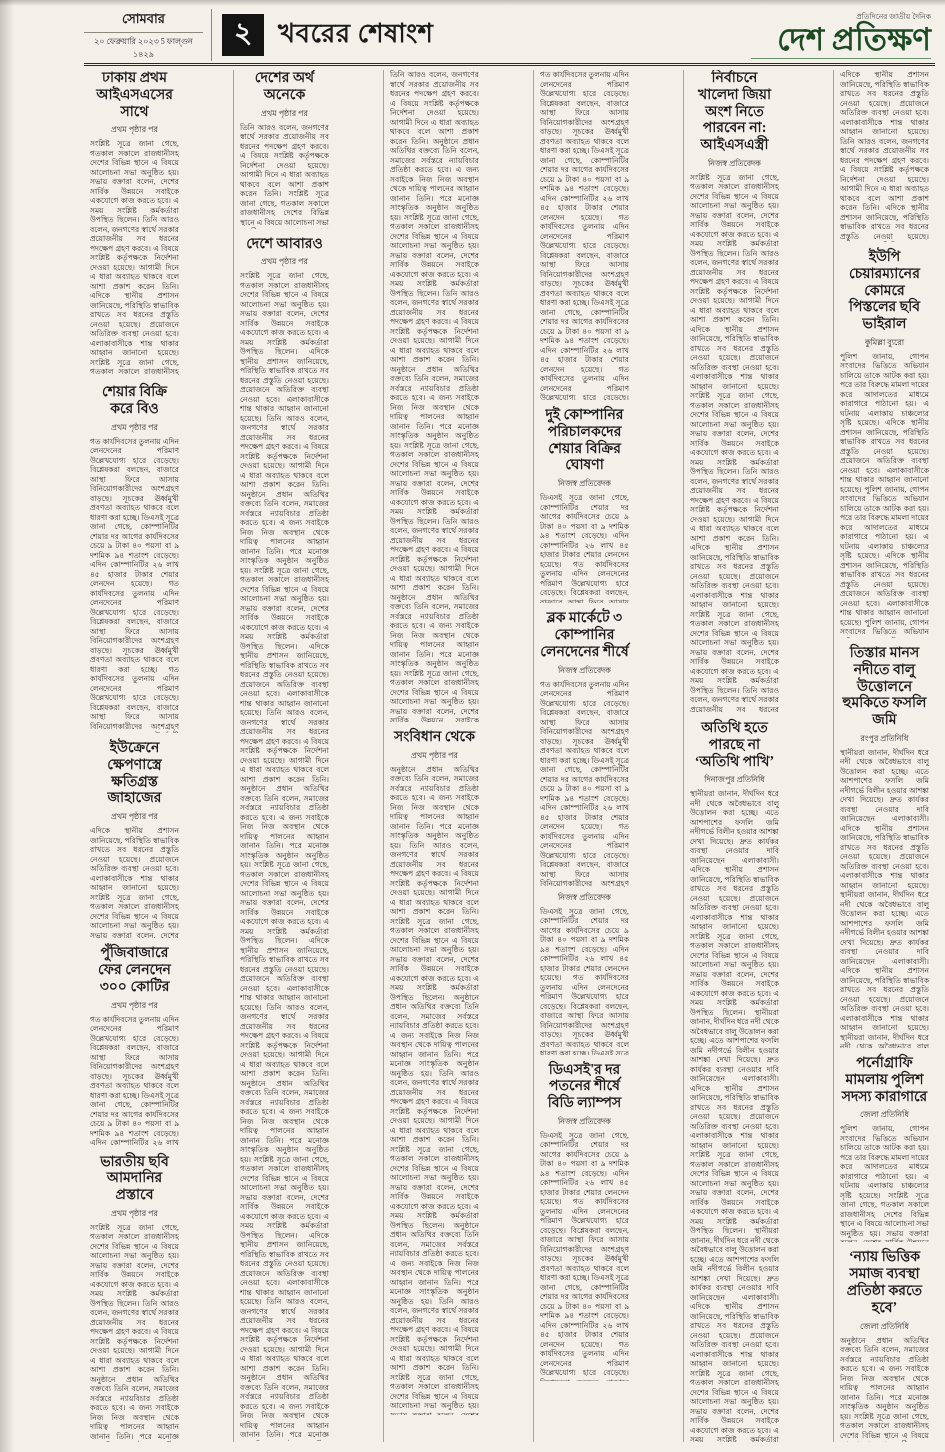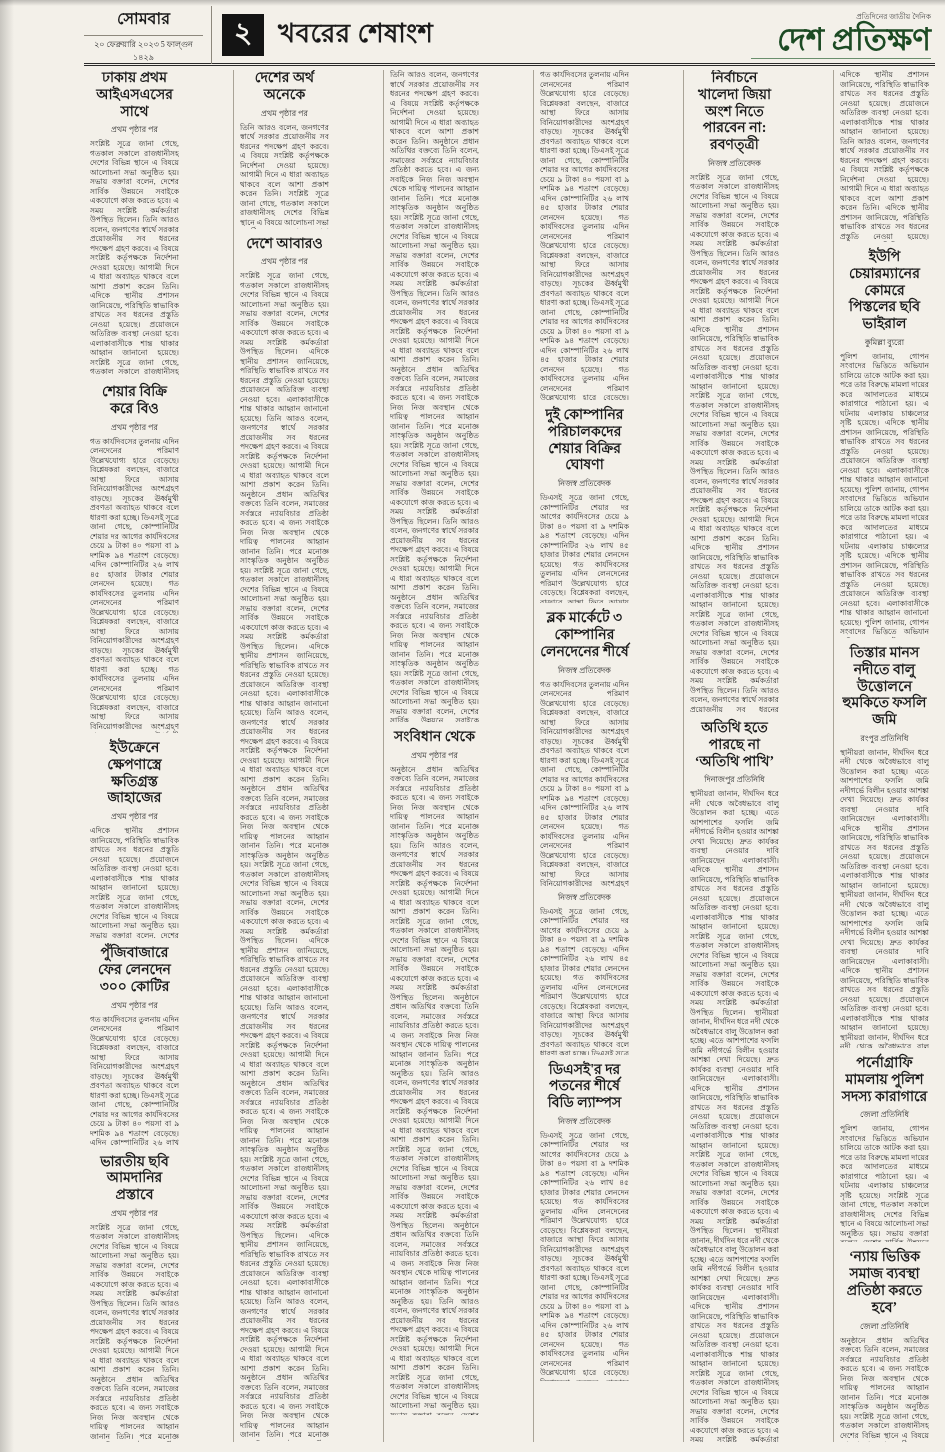--- a/index.html
+++ b/index.html
@@ -22,21 +22,21 @@
   .masthead-bar {
     display: flex; align-items: center;
     height: 56px;
     border-bottom: 3px double #2a2a2a;
     padding-bottom: 4px;
   }
   .dateblock {
     width: 128px; text-align: center; flex: 0 0 auto;
     border-right: 1px solid #8d887d; padding-right: 8px;
   }
-  .dateblock .weekday { font-weight: bold; font-size: 16px; border-bottom: 1px solid #8d887d; padding-bottom: 2px; margin-bottom: 2px; }
+  .dateblock .weekday { font-weight: bold; font-size: 13px; border-bottom: 1px solid #8d887d; padding-bottom: 2px; margin-bottom: 2px; }
   .dateblock .dateline { font-size: 8px; color: #333; }
   .pagenum-box {
     flex: 0 0 auto;
     width: 42px; height: 42px; margin: 0 10px;
     background: #141414; color: #f6f4ee;
     display: flex; align-items: center; justify-content: center;
     font-size: 28px; font-weight: bold;
   }
   .section-title {
     font-size: 26px; font-weight: bold; letter-spacing: .5px;
@@ -130,21 +130,21 @@
         <h3 class="headline">ব্লক মার্কেটে ৩ কোম্পানির লেনদেনের শীর্ষে</h3>
         <div class="byline">নিজস্ব প্রতিবেদক</div>
         <p class="body" style="height: 208px;">গত কার্যদিবসের তুলনায় এদিন লেনদেনের পরিমাণ উল্লেখযোগ্য হারে বেড়েছে। বিশ্লেষকরা বলছেন, বাজারে আস্থা ফিরে আসায় বিনিয়োগকারীদের অংশগ্রহণ বাড়ছে। সূচকের ঊর্ধ্বমুখী প্রবণতা অব্যাহত থাকবে বলে ধারণা করা হচ্ছে। ডিএসই সূত্রে জানা গেছে, কোম্পানিটির শেয়ার দর আগের কার্যদিবসের চেয়ে ৯ টাকা ৪০ পয়সা বা ৯ দশমিক ৯৪ শতাংশ বেড়েছে। এদিন কোম্পানিটির ২৬ লাখ ৪৫ হাজার টাকার শেয়ার লেনদেন হয়েছে। গত কার্যদিবসের তুলনায় এদিন লেনদেনের পরিমাণ উল্লেখযোগ্য হারে বেড়েছে। বিশ্লেষকরা বলছেন, বাজারে আস্থা ফিরে আসায় বিনিয়োগকারীদের অংশগ্রহণ বাড়ছে। সূচকের ঊর্ধ্বমুখী প্রবণতা অব্যাহত থাকবে বলে ধারণা করা হচ্ছে। ডিএসই সূত্রে জানা গেছে, কোম্পানিটির শেয়ার দর আগের কার্যদিবসের চেয়ে ৯ টাকা ৪০ পয়সা বা ৯ দশমিক ৯৪ শতাংশ বেড়েছে। এদিন কোম্পানিটির ২৬ লাখ ৪৫ হাজার টাকার শেয়ার লেনদেন হয়েছে। গত কার্যদিবসের তুলনায় এদিন লেনদেনের পরিমাণ উল্লেখযোগ্য হারে বেড়েছে। বিশ্লেষকরা বলছেন, বাজারে আস্থা ফিরে আসায় বিনিয়োগকারীদের অংশগ্রহণ বাড়ছে। সূচকের ঊর্ধ্বমুখী প্রবণতা অব্যাহত থাকবে বলে ধারণা করা হচ্ছে। ডিএসই সূত্রে জানা গেছে, কোম্পানিটির শেয়ার দর আগের কার্যদিবসের চেয়ে ৯ টাকা ৪০ পয়সা বা ৯ দশমিক ৯৪ শতাংশ বেড়েছে। এদিন কোম্পানিটির ২৬ লাখ ৪৫ হাজার টাকার শেয়ার লেনদেন হয়েছে। গত কার্যদিবসের তুলনায় এদিন লেনদেনের পরিমাণ উল্লেখযোগ্য হারে বেড়েছে। বিশ্লেষকরা বলছেন, বাজারে আস্থা ফিরে আসায় বিনিয়োগকারীদের অংশগ্রহণ বাড়ছে। সূচকের ঊর্ধ্বমুখী প্রবণতা অব্যাহত থাকবে বলে ধারণা করা হচ্ছে। </p>
         <div class="byline">নিজস্ব প্রতিবেদক</div>
         <p class="body" style="height: 148px;">ডিএসই সূত্রে জানা গেছে, কোম্পানিটির শেয়ার দর আগের কার্যদিবসের চেয়ে ৯ টাকা ৪০ পয়সা বা ৯ দশমিক ৯৪ শতাংশ বেড়েছে। এদিন কোম্পানিটির ২৬ লাখ ৪৫ হাজার টাকার শেয়ার লেনদেন হয়েছে। গত কার্যদিবসের তুলনায় এদিন লেনদেনের পরিমাণ উল্লেখযোগ্য হারে বেড়েছে। বিশ্লেষকরা বলছেন, বাজারে আস্থা ফিরে আসায় বিনিয়োগকারীদের অংশগ্রহণ বাড়ছে। সূচকের ঊর্ধ্বমুখী প্রবণতা অব্যাহত থাকবে বলে ধারণা করা হচ্ছে। ডিএসই সূত্রে জানা গেছে, কোম্পানিটির শেয়ার দর আগের কার্যদিবসের চেয়ে ৯ টাকা ৪০ পয়সা বা ৯ দশমিক ৯৪ শতাংশ বেড়েছে। এদিন কোম্পানিটির ২৬ লাখ ৪৫ হাজার টাকার শেয়ার লেনদেন হয়েছে। গত কার্যদিবসের তুলনায় এদিন লেনদেনের পরিমাণ উল্লেখযোগ্য হারে বেড়েছে। বিশ্লেষকরা বলছেন, বাজারে আস্থা ফিরে আসায় বিনিয়োগকারীদের অংশগ্রহণ বাড়ছে। সূচকের ঊর্ধ্বমুখী প্রবণতা অব্যাহত থাকবে বলে ধারণা করা হচ্ছে। ডিএসই সূত্রে জানা গেছে, কোম্পানিটির শেয়ার দর আগের কার্যদিবসের চেয়ে ৯ টাকা ৪০ পয়সা বা ৯ দশমিক ৯৪ শতাংশ বেড়েছে। এদিন কোম্পানিটির ২৬ লাখ ৪৫ হাজার টাকার শেয়ার লেনদেন হয়েছে। </p>
         <h3 class="headline">ডিএসই'র দর পতনের শীর্ষে বিডি ল্যাম্পস</h3>
         <div class="byline">নিজস্ব প্রতিবেদক</div>
         <p class="body" style="height: 250px;">ডিএসই সূত্রে জানা গেছে, কোম্পানিটির শেয়ার দর আগের কার্যদিবসের চেয়ে ৯ টাকা ৪০ পয়সা বা ৯ দশমিক ৯৪ শতাংশ বেড়েছে। এদিন কোম্পানিটির ২৬ লাখ ৪৫ হাজার টাকার শেয়ার লেনদেন হয়েছে। গত কার্যদিবসের তুলনায় এদিন লেনদেনের পরিমাণ উল্লেখযোগ্য হারে বেড়েছে। বিশ্লেষকরা বলছেন, বাজারে আস্থা ফিরে আসায় বিনিয়োগকারীদের অংশগ্রহণ বাড়ছে। সূচকের ঊর্ধ্বমুখী প্রবণতা অব্যাহত থাকবে বলে ধারণা করা হচ্ছে। ডিএসই সূত্রে জানা গেছে, কোম্পানিটির শেয়ার দর আগের কার্যদিবসের চেয়ে ৯ টাকা ৪০ পয়সা বা ৯ দশমিক ৯৪ শতাংশ বেড়েছে। এদিন কোম্পানিটির ২৬ লাখ ৪৫ হাজার টাকার শেয়ার লেনদেন হয়েছে। গত কার্যদিবসের তুলনায় এদিন লেনদেনের পরিমাণ উল্লেখযোগ্য হারে বেড়েছে। বিশ্লেষকরা বলছেন, বাজারে আস্থা ফিরে আসায় বিনিয়োগকারীদের অংশগ্রহণ বাড়ছে। সূচকের ঊর্ধ্বমুখী প্রবণতা অব্যাহত থাকবে বলে ধারণা করা হচ্ছে। ডিএসই সূত্রে জানা গেছে, কোম্পানিটির শেয়ার দর আগের কার্যদিবসের চেয়ে ৯ টাকা ৪০ পয়সা বা ৯ দশমিক ৯৪ শতাংশ বেড়েছে। এদিন কোম্পানিটির ২৬ লাখ ৪৫ হাজার টাকার শেয়ার লেনদেন হয়েছে। গত কার্যদিবসের তুলনায় এদিন লেনদেনের পরিমাণ উল্লেখযোগ্য হারে বেড়েছে। বিশ্লেষকরা বলছেন, বাজারে আস্থা ফিরে আসায় বিনিয়োগকারীদের অংশগ্রহণ বাড়ছে। সূচকের ঊর্ধ্বমুখী প্রবণতা অব্যাহত থাকবে বলে ধারণা করা হচ্ছে। ডিএসই সূত্রে জানা গেছে, কোম্পানিটির শেয়ার দর আগের কার্যদিবসের চেয়ে ৯ টাকা ৪০ পয়সা বা ৯ দশমিক ৯৪ শতাংশ বেড়েছে। এদিন কোম্পানিটির ২৬ লাখ ৪৫ হাজার টাকার শেয়ার লেনদেন হয়েছে। গত কার্যদিবসের তুলনায় এদিন লেনদেনের পরিমাণ উল্লেখযোগ্য হারে বেড়েছে। বিশ্লেষকরা বলছেন, বাজারে আস্থা ফিরে আসায় বিনিয়োগকারীদের অংশগ্রহণ বাড়ছে। সূচকের ঊর্ধ্বমুখী প্রবণতা অব্যাহত থাকবে বলে ধারণা করা হচ্ছে। </p>
       </div>
       <div class="col">
-        <h3 class="headline">নির্বাচনে খালেদা জিয়া অংশ নিতে পারবেন না: রবণত্ত্রী</h3>
+        <h3 class="headline">নির্বাচনে খালেদা জিয়া অংশ নিতে পারবেন না: আইএসএস্ত্রী</h3>
         <div class="byline">নিজস্ব প্রতিবেদক</div>
         <p class="body" style="height: 540px;">সংশ্লিষ্ট সূত্রে জানা গেছে, গতকাল সকালে রাজধানীসহ দেশের বিভিন্ন স্থানে এ বিষয়ে আলোচনা সভা অনুষ্ঠিত হয়। সভায় বক্তারা বলেন, দেশের সার্বিক উন্নয়নে সবাইকে একযোগে কাজ করতে হবে। এ সময় সংশ্লিষ্ট কর্মকর্তারা উপস্থিত ছিলেন। তিনি আরও বলেন, জনগণের স্বার্থে সরকার প্রয়োজনীয় সব ধরনের পদক্ষেপ গ্রহণ করবে। এ বিষয়ে সংশ্লিষ্ট কর্তৃপক্ষকে নির্দেশনা দেওয়া হয়েছে। আগামী দিনে এ ধারা অব্যাহত থাকবে বলে আশা প্রকাশ করেন তিনি। এদিকে স্থানীয় প্রশাসন জানিয়েছে, পরিস্থিতি স্বাভাবিক রাখতে সব ধরনের প্রস্তুতি নেওয়া হয়েছে। প্রয়োজনে অতিরিক্ত ব্যবস্থা নেওয়া হবে। এলাকাবাসীকে শান্ত থাকার আহ্বান জানানো হয়েছে। সংশ্লিষ্ট সূত্রে জানা গেছে, গতকাল সকালে রাজধানীসহ দেশের বিভিন্ন স্থানে এ বিষয়ে আলোচনা সভা অনুষ্ঠিত হয়। সভায় বক্তারা বলেন, দেশের সার্বিক উন্নয়নে সবাইকে একযোগে কাজ করতে হবে। এ সময় সংশ্লিষ্ট কর্মকর্তারা উপস্থিত ছিলেন। তিনি আরও বলেন, জনগণের স্বার্থে সরকার প্রয়োজনীয় সব ধরনের পদক্ষেপ গ্রহণ করবে। এ বিষয়ে সংশ্লিষ্ট কর্তৃপক্ষকে নির্দেশনা দেওয়া হয়েছে। আগামী দিনে এ ধারা অব্যাহত থাকবে বলে আশা প্রকাশ করেন তিনি। এদিকে স্থানীয় প্রশাসন জানিয়েছে, পরিস্থিতি স্বাভাবিক রাখতে সব ধরনের প্রস্তুতি নেওয়া হয়েছে। প্রয়োজনে অতিরিক্ত ব্যবস্থা নেওয়া হবে। এলাকাবাসীকে শান্ত থাকার আহ্বান জানানো হয়েছে। সংশ্লিষ্ট সূত্রে জানা গেছে, গতকাল সকালে রাজধানীসহ দেশের বিভিন্ন স্থানে এ বিষয়ে আলোচনা সভা অনুষ্ঠিত হয়। সভায় বক্তারা বলেন, দেশের সার্বিক উন্নয়নে সবাইকে একযোগে কাজ করতে হবে। এ সময় সংশ্লিষ্ট কর্মকর্তারা উপস্থিত ছিলেন। তিনি আরও বলেন, জনগণের স্বার্থে সরকার প্রয়োজনীয় সব ধরনের পদক্ষেপ গ্রহণ করবে। এ বিষয়ে সংশ্লিষ্ট কর্তৃপক্ষকে নির্দেশনা দেওয়া হয়েছে। আগামী দিনে এ ধারা অব্যাহত থাকবে বলে আশা প্রকাশ করেন তিনি। এদিকে স্থানীয় প্রশাসন জানিয়েছে, পরিস্থিতি স্বাভাবিক রাখতে সব ধরনের প্রস্তুতি নেওয়া হয়েছে। প্রয়োজনে অতিরিক্ত ব্যবস্থা নেওয়া হবে। এলাকাবাসীকে শান্ত থাকার আহ্বান জানানো হয়েছে। সংশ্লিষ্ট সূত্রে জানা গেছে, গতকাল সকালে রাজধানীসহ দেশের বিভিন্ন স্থানে এ বিষয়ে আলোচনা সভা অনুষ্ঠিত হয়। সভায় বক্তারা বলেন, দেশের সার্বিক উন্নয়নে সবাইকে একযোগে কাজ করতে হবে। এ সময় সংশ্লিষ্ট কর্মকর্তারা উপস্থিত ছিলেন। তিনি আরও বলেন, জনগণের স্বার্থে সরকার প্রয়োজনীয় সব ধরনের পদক্ষেপ গ্রহণ করবে। এ বিষয়ে সংশ্লিষ্ট কর্তৃপক্ষকে নির্দেশনা দেওয়া হয়েছে। আগামী দিনে এ ধারা অব্যাহত থাকবে বলে আশা প্রকাশ করেন তিনি। এদিকে স্থানীয় প্রশাসন জানিয়েছে, পরিস্থিতি স্বাভাবিক রাখতে সব ধরনের প্রস্তুতি নেওয়া হয়েছে। প্রয়োজনে অতিরিক্ত ব্যবস্থা নেওয়া হবে। এলাকাবাসীকে শান্ত থাকার আহ্বান জানানো হয়েছে। সংশ্লিষ্ট সূত্রে জানা গেছে, গতকাল সকালে রাজধানীসহ দেশের বিভিন্ন স্থানে এ বিষয়ে আলোচনা সভা অনুষ্ঠিত হয়। সভায় বক্তারা বলেন, দেশের সার্বিক উন্নয়নে সবাইকে একযোগে কাজ করতে হবে। এ সময় সংশ্লিষ্ট কর্মকর্তারা উপস্থিত ছিলেন। তিনি আরও বলেন, জনগণের স্বার্থে সরকার প্রয়োজনীয় সব ধরনের পদক্ষেপ গ্রহণ করবে। এ বিষয়ে সংশ্লিষ্ট কর্তৃপক্ষকে নির্দেশনা দেওয়া হয়েছে। আগামী দিনে এ ধারা অব্যাহত থাকবে বলে আশা প্রকাশ করেন তিনি। এদিকে স্থানীয় প্রশাসন জানিয়েছে, পরিস্থিতি স্বাভাবিক রাখতে সব ধরনের প্রস্তুতি নেওয়া হয়েছে। প্রয়োজনে অতিরিক্ত ব্যবস্থা নেওয়া হবে। এলাকাবাসীকে শান্ত থাকার আহ্বান জানানো হয়েছে। সংশ্লিষ্ট সূত্রে জানা গেছে, গতকাল সকালে রাজধানীসহ দেশের বিভিন্ন স্থানে এ বিষয়ে আলোচনা সভা অনুষ্ঠিত হয়। সভায় বক্তারা বলেন, দেশের সার্বিক উন্নয়নে সবাইকে একযোগে কাজ করতে হবে। এ সময় সংশ্লিষ্ট কর্মকর্তারা উপস্থিত ছিলেন। তিনি আরও বলেন, জনগণের স্বার্থে সরকার প্রয়োজনীয় সব ধরনের পদক্ষেপ গ্রহণ করবে। এ বিষয়ে সংশ্লিষ্ট কর্তৃপক্ষকে নির্দেশনা দেওয়া হয়েছে। আগামী দিনে এ ধারা অব্যাহত থাকবে বলে আশা প্রকাশ করেন তিনি। </p>
         <h3 class="headline">অতিথি হতে পারছে না ‘অতিথি পাখি’</h3>
         <div class="byline">দিনাজপুর প্রতিনিধি</div>
         <p class="body" style="height: 660px;">স্থানীয়রা জানান, দীর্ঘদিন ধরে নদী থেকে অবৈধভাবে বালু উত্তোলন করা হচ্ছে। এতে আশপাশের ফসলি জমি নদীগর্ভে বিলীন হওয়ার আশঙ্কা দেখা দিয়েছে। দ্রুত কার্যকর ব্যবস্থা নেওয়ার দাবি জানিয়েছেন এলাকাবাসী। এদিকে স্থানীয় প্রশাসন জানিয়েছে, পরিস্থিতি স্বাভাবিক রাখতে সব ধরনের প্রস্তুতি নেওয়া হয়েছে। প্রয়োজনে অতিরিক্ত ব্যবস্থা নেওয়া হবে। এলাকাবাসীকে শান্ত থাকার আহ্বান জানানো হয়েছে। সংশ্লিষ্ট সূত্রে জানা গেছে, গতকাল সকালে রাজধানীসহ দেশের বিভিন্ন স্থানে এ বিষয়ে আলোচনা সভা অনুষ্ঠিত হয়। সভায় বক্তারা বলেন, দেশের সার্বিক উন্নয়নে সবাইকে একযোগে কাজ করতে হবে। এ সময় সংশ্লিষ্ট কর্মকর্তারা উপস্থিত ছিলেন। স্থানীয়রা জানান, দীর্ঘদিন ধরে নদী থেকে অবৈধভাবে বালু উত্তোলন করা হচ্ছে। এতে আশপাশের ফসলি জমি নদীগর্ভে বিলীন হওয়ার আশঙ্কা দেখা দিয়েছে। দ্রুত কার্যকর ব্যবস্থা নেওয়ার দাবি জানিয়েছেন এলাকাবাসী। এদিকে স্থানীয় প্রশাসন জানিয়েছে, পরিস্থিতি স্বাভাবিক রাখতে সব ধরনের প্রস্তুতি নেওয়া হয়েছে। প্রয়োজনে অতিরিক্ত ব্যবস্থা নেওয়া হবে। এলাকাবাসীকে শান্ত থাকার আহ্বান জানানো হয়েছে। সংশ্লিষ্ট সূত্রে জানা গেছে, গতকাল সকালে রাজধানীসহ দেশের বিভিন্ন স্থানে এ বিষয়ে আলোচনা সভা অনুষ্ঠিত হয়। সভায় বক্তারা বলেন, দেশের সার্বিক উন্নয়নে সবাইকে একযোগে কাজ করতে হবে। এ সময় সংশ্লিষ্ট কর্মকর্তারা উপস্থিত ছিলেন। স্থানীয়রা জানান, দীর্ঘদিন ধরে নদী থেকে অবৈধভাবে বালু উত্তোলন করা হচ্ছে। এতে আশপাশের ফসলি জমি নদীগর্ভে বিলীন হওয়ার আশঙ্কা দেখা দিয়েছে। দ্রুত কার্যকর ব্যবস্থা নেওয়ার দাবি জানিয়েছেন এলাকাবাসী। এদিকে স্থানীয় প্রশাসন জানিয়েছে, পরিস্থিতি স্বাভাবিক রাখতে সব ধরনের প্রস্তুতি নেওয়া হয়েছে। প্রয়োজনে অতিরিক্ত ব্যবস্থা নেওয়া হবে। এলাকাবাসীকে শান্ত থাকার আহ্বান জানানো হয়েছে। সংশ্লিষ্ট সূত্রে জানা গেছে, গতকাল সকালে রাজধানীসহ দেশের বিভিন্ন স্থানে এ বিষয়ে আলোচনা সভা অনুষ্ঠিত হয়। সভায় বক্তারা বলেন, দেশের সার্বিক উন্নয়নে সবাইকে একযোগে কাজ করতে হবে। এ সময় সংশ্লিষ্ট কর্মকর্তারা উপস্থিত ছিলেন। স্থানীয়রা জানান, দীর্ঘদিন ধরে নদী থেকে অবৈধভাবে বালু উত্তোলন করা হচ্ছে। এতে আশপাশের ফসলি জমি নদীগর্ভে বিলীন হওয়ার আশঙ্কা দেখা দিয়েছে। দ্রুত কার্যকর ব্যবস্থা নেওয়ার দাবি জানিয়েছেন এলাকাবাসী। এদিকে স্থানীয় প্রশাসন জানিয়েছে, পরিস্থিতি স্বাভাবিক রাখতে সব ধরনের প্রস্তুতি নেওয়া হয়েছে। প্রয়োজনে অতিরিক্ত ব্যবস্থা নেওয়া হবে। এলাকাবাসীকে শান্ত থাকার আহ্বান জানানো হয়েছে। সংশ্লিষ্ট সূত্রে জানা গেছে, গতকাল সকালে রাজধানীসহ দেশের বিভিন্ন স্থানে এ বিষয়ে আলোচনা সভা অনুষ্ঠিত হয়। সভায় বক্তারা বলেন, দেশের সার্বিক উন্নয়নে সবাইকে একযোগে কাজ করতে হবে। এ সময় সংশ্লিষ্ট কর্মকর্তারা উপস্থিত ছিলেন। স্থানীয়রা জানান, দীর্ঘদিন ধরে নদী থেকে অবৈধভাবে বালু উত্তোলন করা হচ্ছে। এতে আশপাশের ফসলি জমি নদীগর্ভে বিলীন হওয়ার আশঙ্কা দেখা দিয়েছে। দ্রুত কার্যকর ব্যবস্থা নেওয়ার দাবি জানিয়েছেন এলাকাবাসী। এদিকে স্থানীয় প্রশাসন জানিয়েছে, পরিস্থিতি স্বাভাবিক রাখতে সব ধরনের প্রস্তুতি নেওয়া হয়েছে। প্রয়োজনে অতিরিক্ত ব্যবস্থা নেওয়া হবে। এলাকাবাসীকে শান্ত থাকার আহ্বান জানানো হয়েছে। সংশ্লিষ্ট সূত্রে জানা গেছে, গতকাল সকালে রাজধানীসহ দেশের বিভিন্ন স্থানে এ বিষয়ে আলোচনা সভা অনুষ্ঠিত হয়। সভায় বক্তারা বলেন, দেশের সার্বিক উন্নয়নে সবাইকে একযোগে কাজ করতে হবে। এ সময় সংশ্লিষ্ট কর্মকর্তারা উপস্থিত ছিলেন। স্থানীয়রা জানান, দীর্ঘদিন ধরে নদী থেকে অবৈধভাবে বালু উত্তোলন করা হচ্ছে। এতে আশপাশের ফসলি জমি নদীগর্ভে বিলীন হওয়ার আশঙ্কা দেখা দিয়েছে। দ্রুত কার্যকর ব্যবস্থা নেওয়ার দাবি জানিয়েছেন এলাকাবাসী। এদিকে স্থানীয় প্রশাসন জানিয়েছে, পরিস্থিতি স্বাভাবিক রাখতে সব ধরনের প্রস্তুতি নেওয়া হয়েছে। প্রয়োজনে অতিরিক্ত ব্যবস্থা নেওয়া হবে। এলাকাবাসীকে শান্ত থাকার আহ্বান জানানো হয়েছে। সংশ্লিষ্ট সূত্রে জানা গেছে, গতকাল সকালে রাজধানীসহ দেশের বিভিন্ন স্থানে এ বিষয়ে আলোচনা সভা অনুষ্ঠিত হয়। সভায় বক্তারা বলেন, দেশের সার্বিক উন্নয়নে সবাইকে একযোগে কাজ করতে হবে। এ সময় সংশ্লিষ্ট কর্মকর্তারা উপস্থিত ছিলেন। স্থানীয়রা জানান, দীর্ঘদিন ধরে নদী থেকে অবৈধভাবে বালু উত্তোলন করা হচ্ছে। এতে আশপাশের ফসলি জমি নদীগর্ভে বিলীন হওয়ার আশঙ্কা দেখা দিয়েছে। দ্রুত কার্যকর ব্যবস্থা নেওয়ার দাবি জানিয়েছেন এলাকাবাসী। এদিকে স্থানীয় প্রশাসন জানিয়েছে, পরিস্থিতি স্বাভাবিক রাখতে সব ধরনের প্রস্তুতি নেওয়া হয়েছে। প্রয়োজনে অতিরিক্ত ব্যবস্থা নেওয়া হবে। এলাকাবাসীকে শান্ত থাকার আহ্বান জানানো হয়েছে। সংশ্লিষ্ট সূত্রে জানা গেছে, গতকাল সকালে রাজধানীসহ দেশের বিভিন্ন স্থানে এ বিষয়ে আলোচনা সভা অনুষ্ঠিত হয়। সভায় বক্তারা বলেন, দেশের সার্বিক উন্নয়নে সবাইকে একযোগে কাজ করতে হবে। এ সময় সংশ্লিষ্ট কর্মকর্তারা উপস্থিত ছিলেন। </p>
       </div>
       <div class="col">
         <p class="body" style="height: 172px;">এদিকে স্থানীয় প্রশাসন জানিয়েছে, পরিস্থিতি স্বাভাবিক রাখতে সব ধরনের প্রস্তুতি নেওয়া হয়েছে। প্রয়োজনে অতিরিক্ত ব্যবস্থা নেওয়া হবে। এলাকাবাসীকে শান্ত থাকার আহ্বান জানানো হয়েছে। তিনি আরও বলেন, জনগণের স্বার্থে সরকার প্রয়োজনীয় সব ধরনের পদক্ষেপ গ্রহণ করবে। এ বিষয়ে সংশ্লিষ্ট কর্তৃপক্ষকে নির্দেশনা দেওয়া হয়েছে। আগামী দিনে এ ধারা অব্যাহত থাকবে বলে আশা প্রকাশ করেন তিনি। এদিকে স্থানীয় প্রশাসন জানিয়েছে, পরিস্থিতি স্বাভাবিক রাখতে সব ধরনের প্রস্তুতি নেওয়া হয়েছে। প্রয়োজনে অতিরিক্ত ব্যবস্থা নেওয়া হবে। এলাকাবাসীকে শান্ত থাকার আহ্বান জানানো হয়েছে। তিনি আরও বলেন, জনগণের স্বার্থে সরকার প্রয়োজনীয় সব ধরনের পদক্ষেপ গ্রহণ করবে। এ বিষয়ে সংশ্লিষ্ট কর্তৃপক্ষকে নির্দেশনা দেওয়া হয়েছে। আগামী দিনে এ ধারা অব্যাহত থাকবে বলে আশা প্রকাশ করেন তিনি। এদিকে স্থানীয় প্রশাসন জানিয়েছে, পরিস্থিতি স্বাভাবিক রাখতে সব ধরনের প্রস্তুতি নেওয়া হয়েছে। প্রয়োজনে অতিরিক্ত ব্যবস্থা নেওয়া হবে। এলাকাবাসীকে শান্ত থাকার আহ্বান জানানো হয়েছে। তিনি আরও বলেন, জনগণের স্বার্থে সরকার প্রয়োজনীয় সব ধরনের পদক্ষেপ গ্রহণ করবে। এ বিষয়ে সংশ্লিষ্ট কর্তৃপক্ষকে নির্দেশনা দেওয়া হয়েছে। আগামী দিনে এ ধারা অব্যাহত থাকবে বলে আশা প্রকাশ করেন তিনি। </p>
         <h3 class="headline">ইউপি চেয়ারম্যানের কোমরে পিস্তলের ছবি ভাইরাল</h3>
         <div class="byline">কুমিল্লা ব্যুরো</div>

